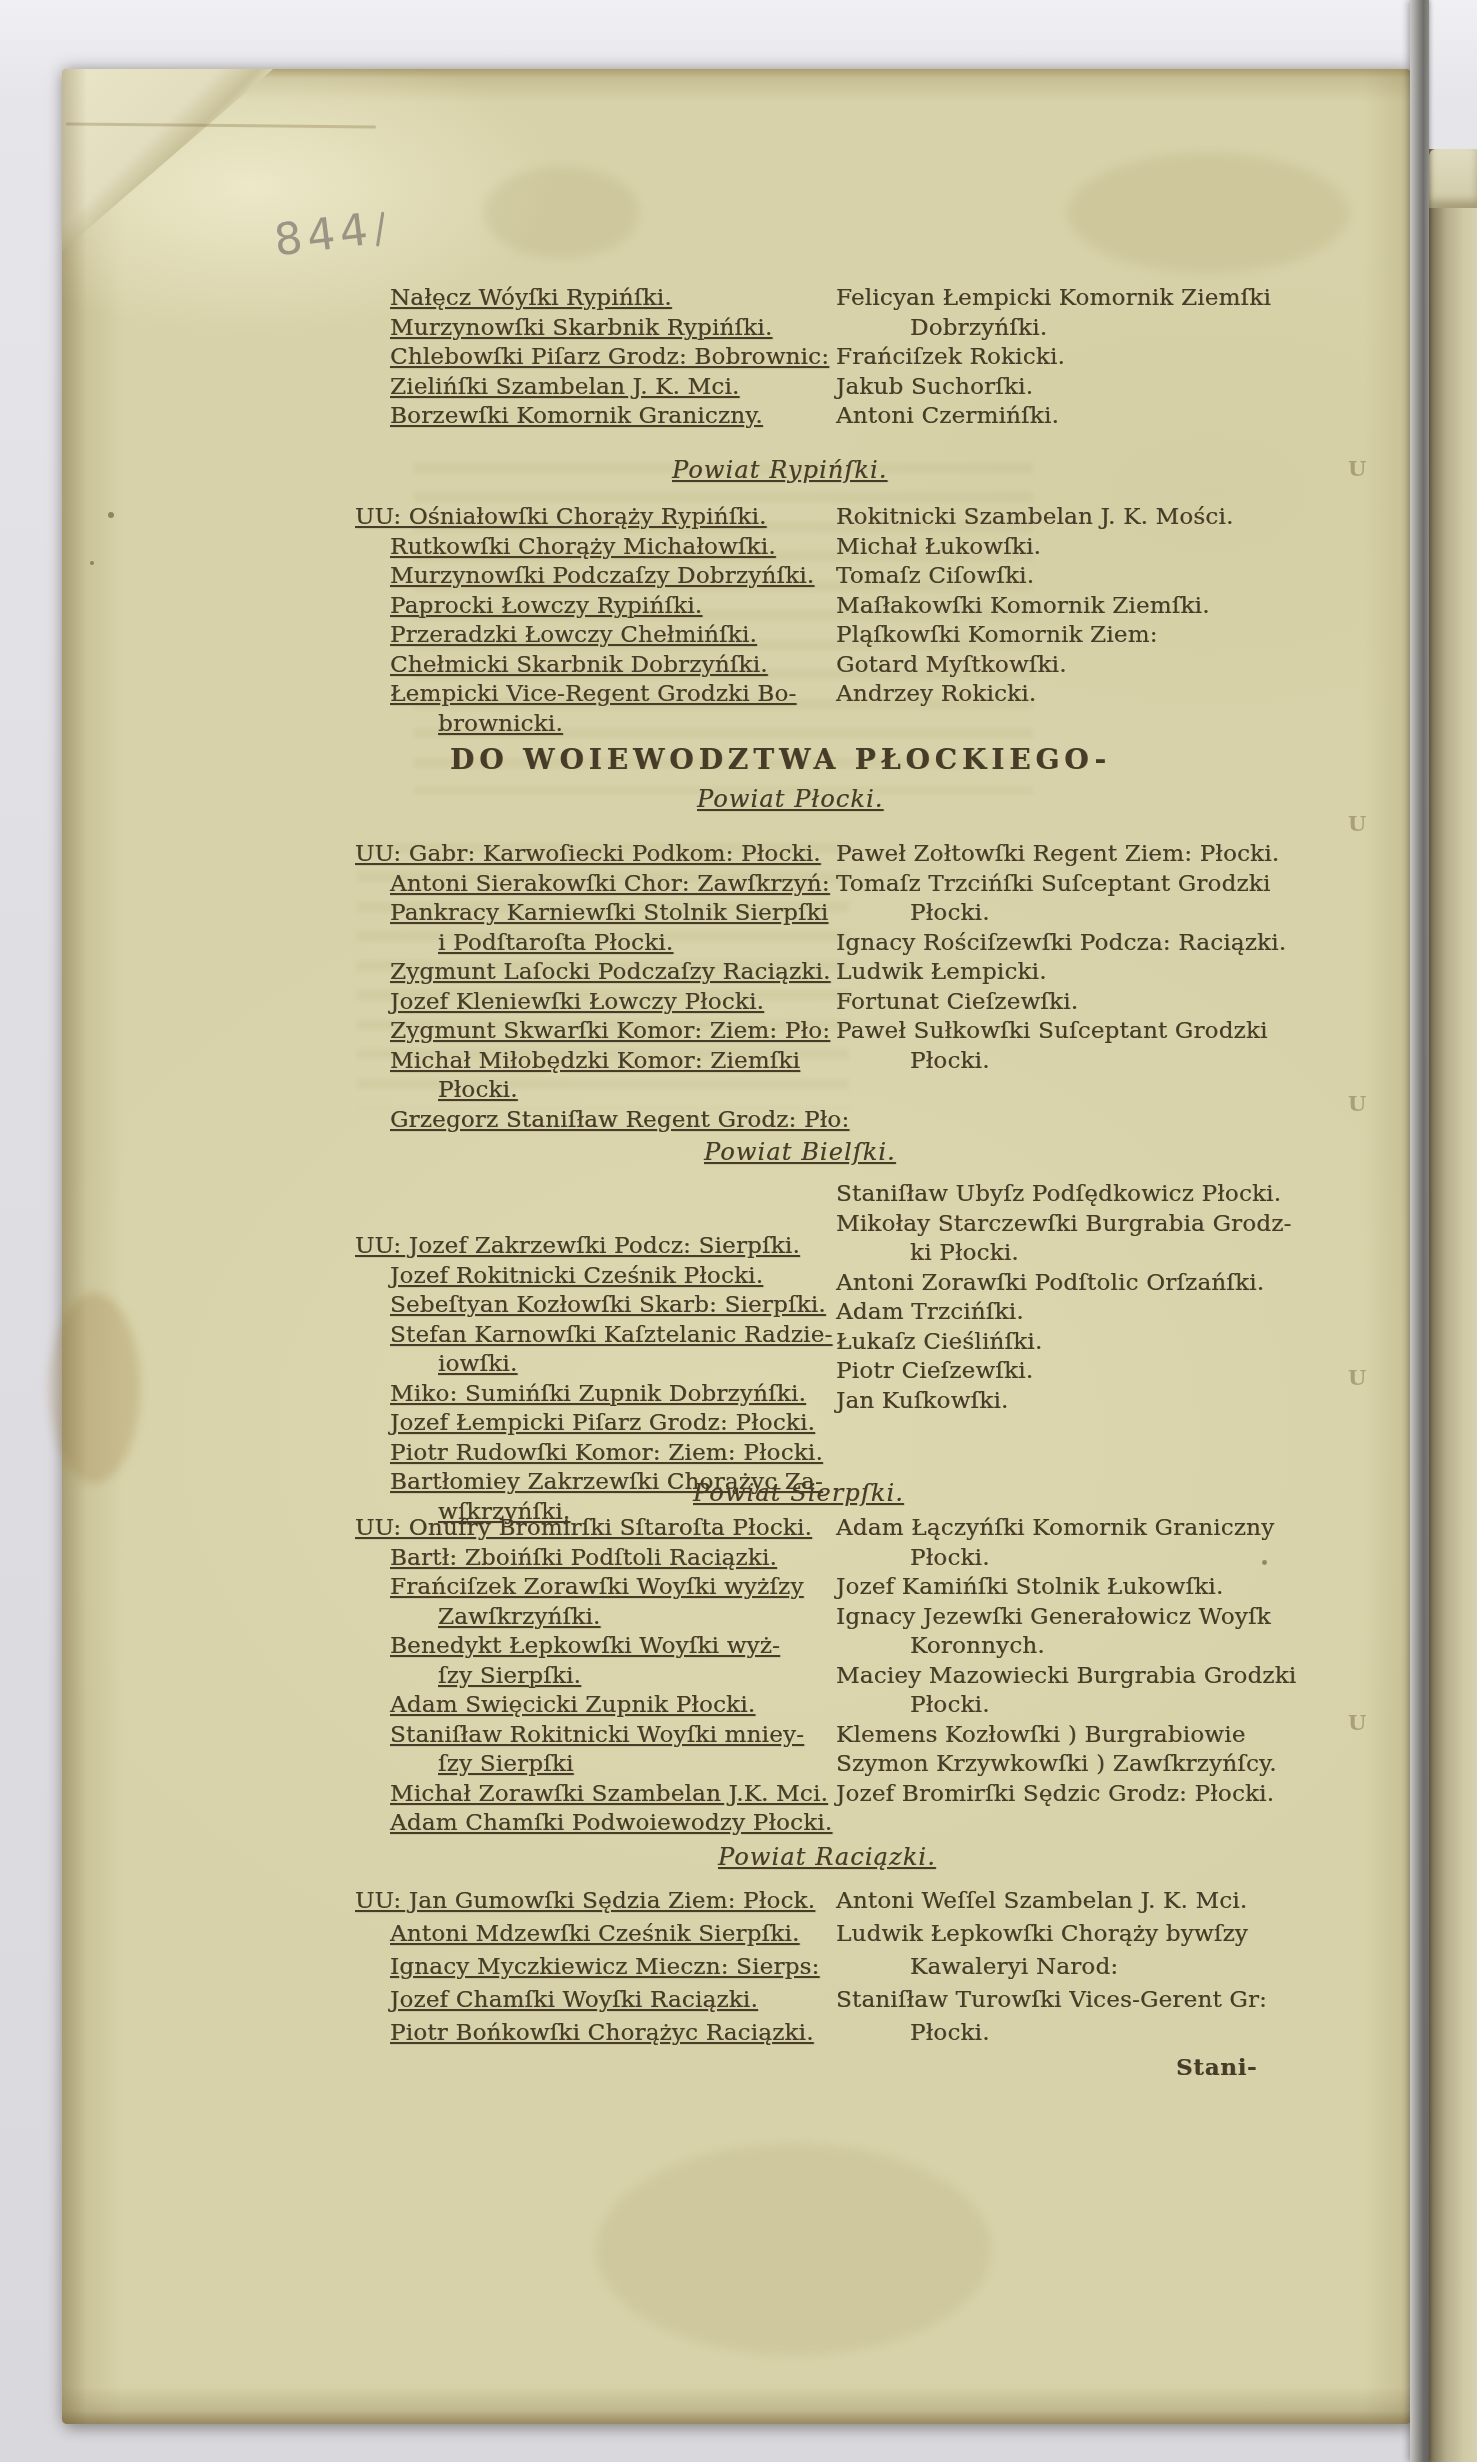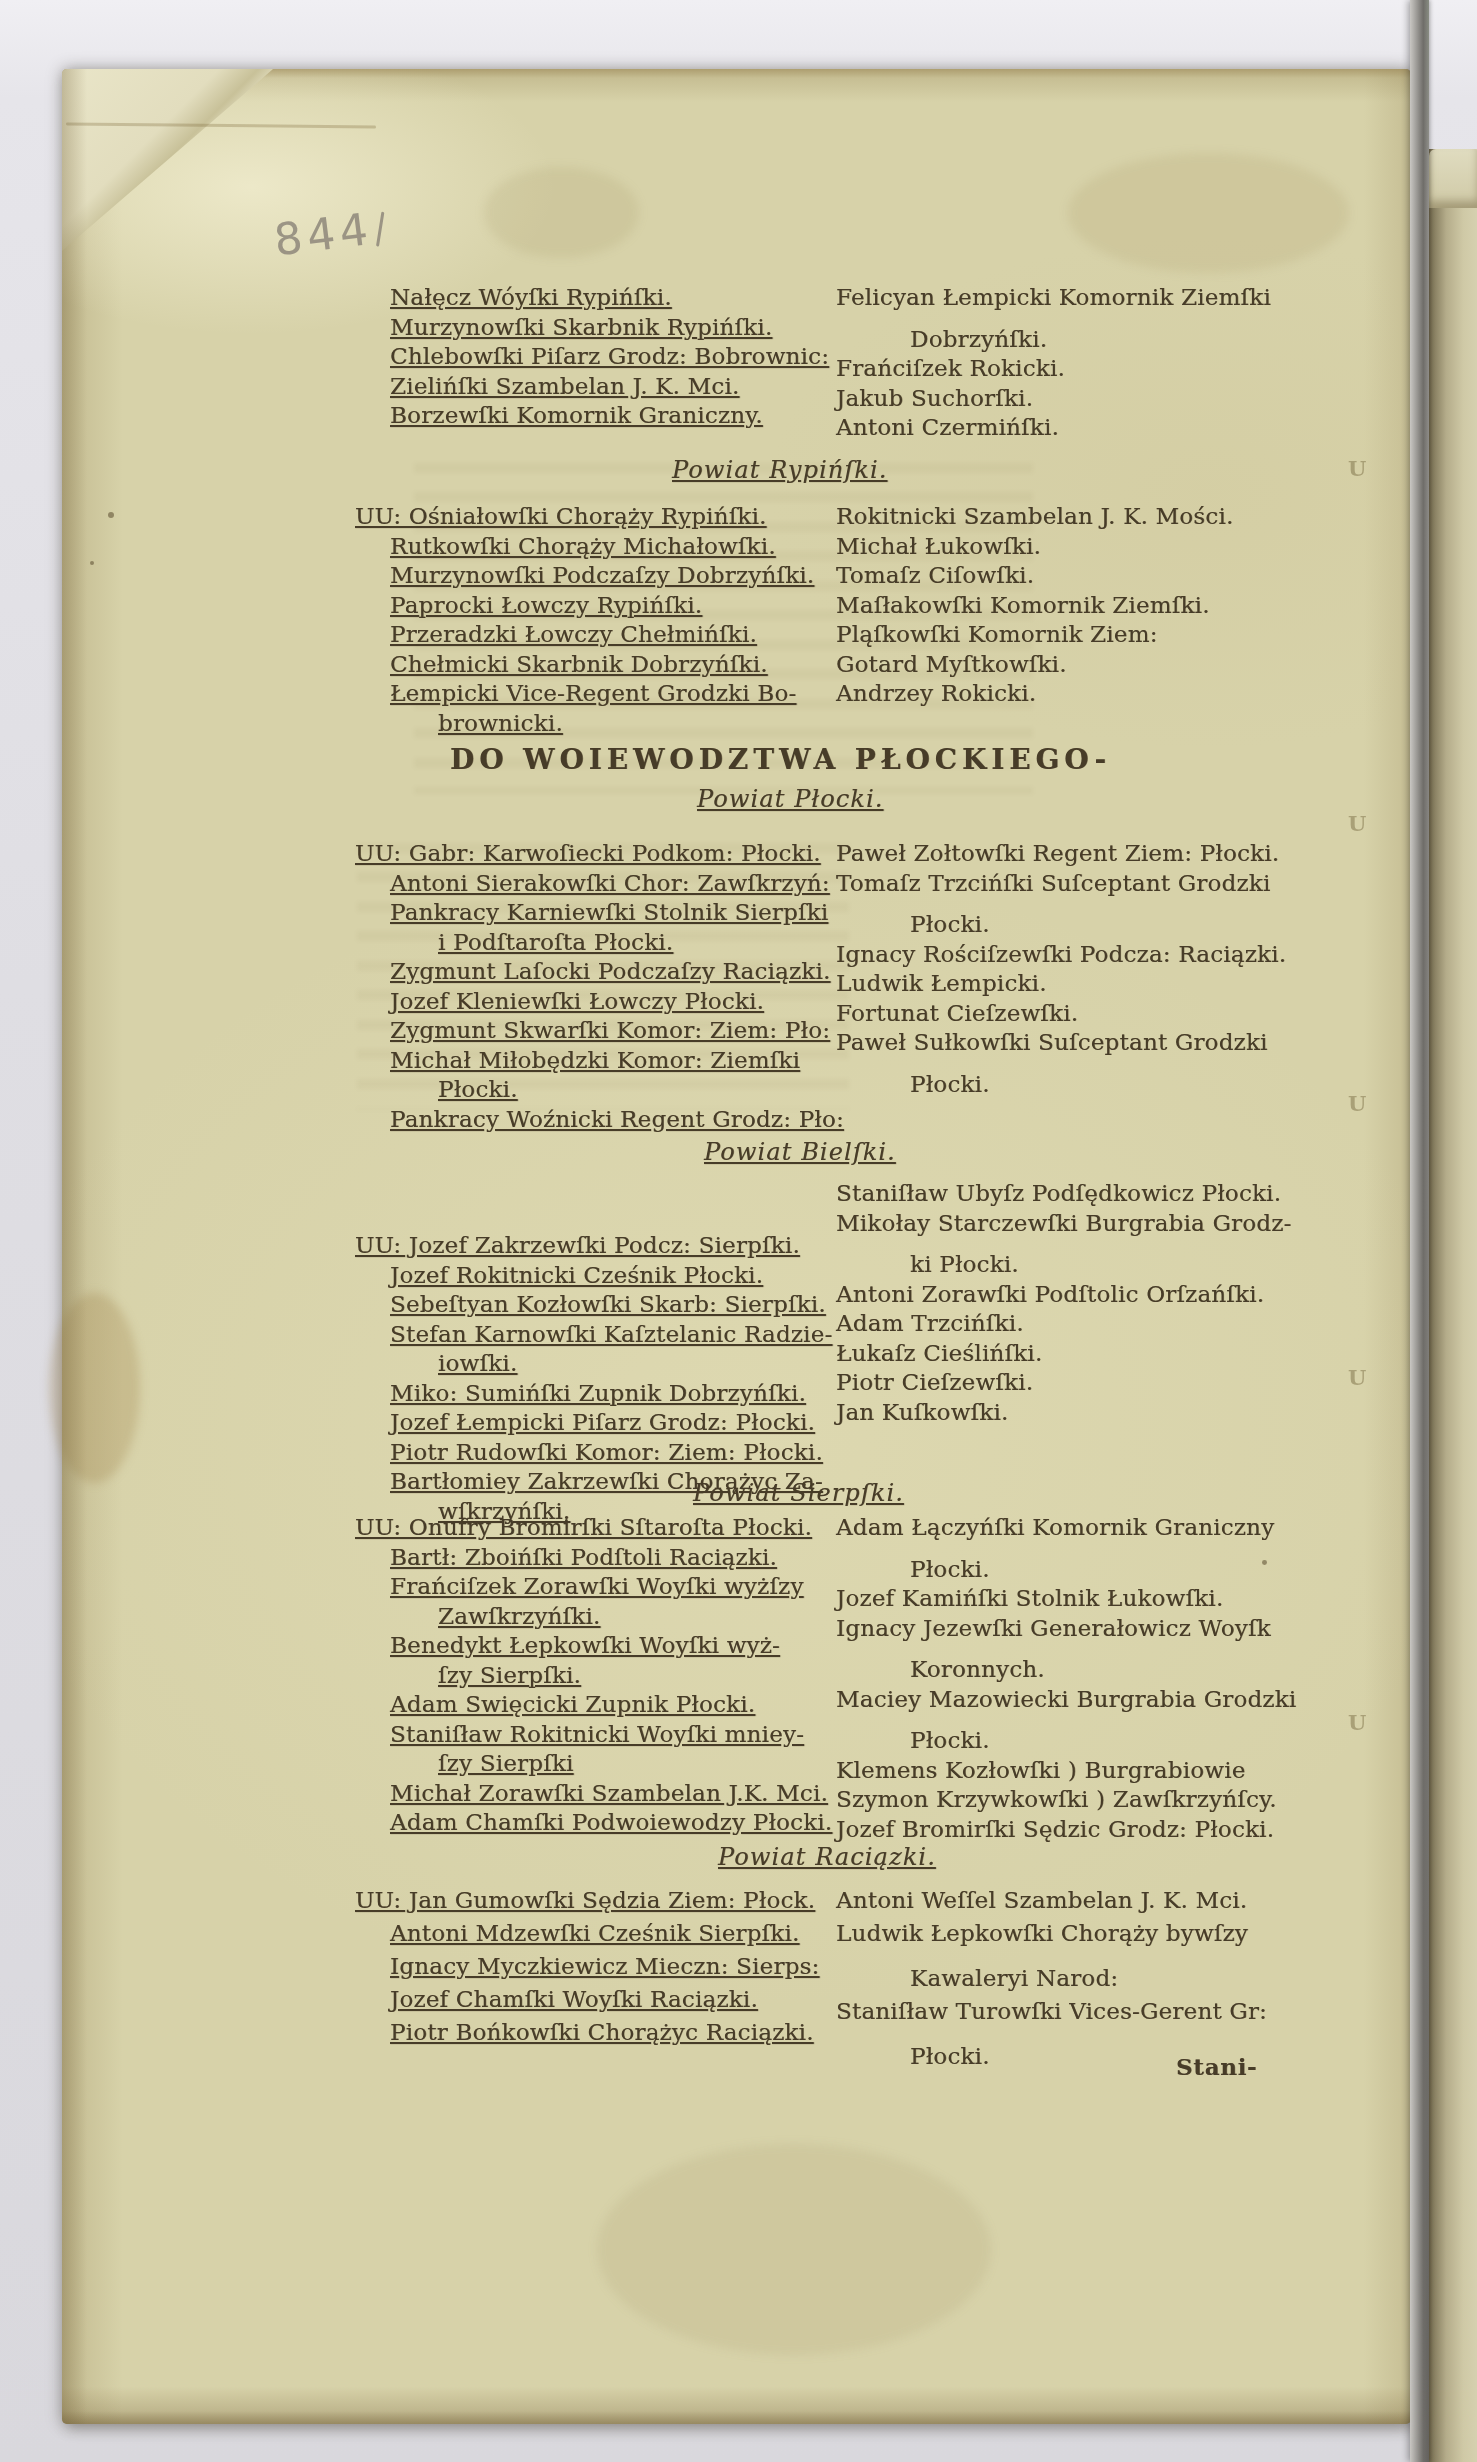--- a/index.html
+++ b/index.html
@@ -47,21 +47,21 @@
   
   .col{position:absolute;}
   .col-left{left:293px;width:473px;text-decoration:underline;}
   .col-right{left:774px;width:507px;}
   .line{white-space:nowrap;height:29.5px;line-height:29.5px;font-size:23px;letter-spacing:0.2px;
     text-shadow:0.4px 0.2px 0 rgba(70,56,32,.55);}
   .col-left .line{padding-left:35px;}
   .col-left .line.hang{padding-left:0;}
   .col-left .line.cont{padding-left:83px;}
   .col-right .line{padding-left:0;}
-  .col-right .line.cont{padding-left:74px;margin-top:12px;}
+  .col-right .line.cont{padding-left:74px;}
   .col.loose .line{height:33px;line-height:33px;}
   .powiat-heading{position:absolute;font-style:italic;font-size:24px;letter-spacing:1.1px;
     text-shadow:0.4px 0.2px 0 rgba(70,56,32,.5);text-decoration:underline;}
   .main-heading{position:absolute;left:388px;top:674px;font-size:28px;font-weight:bold;
     letter-spacing:4.9px;text-shadow:0.5px 0.3px 0 rgba(70,56,32,.5);}
   .catchword{position:absolute;left:1114px;top:1984px;font-size:23px;font-weight:bold;letter-spacing:0.7px;
     text-shadow:0.4px 0.2px 0 rgba(70,56,32,.55);}
   .handwritten{position:absolute;left:212px;top:139px;font-family:"DejaVu Sans","Liberation Sans",sans-serif;
     font-size:44px;color:var(--pencil,#8f887b);transform:rotate(-7deg);letter-spacing:4.9px;opacity:.85;}
   .pencil-stroke{display:inline-block;width:2.8px;height:35px;background:var(--pencil,#8f887b);
@@ -141,21 +141,21 @@
     <div class="col col-left" style="top:770px">
         <div class="line hang">UU: Gabr: Karwoſiecki Podkom: Płocki.</div>
         <div class="line">Antoni Sierakowſki Chor: Zawſkrzyń:</div>
         <div class="line">Pankracy Karniewſki Stolnik Sierpſki</div>
         <div class="line cont">i Podſtaroſta Płocki.</div>
         <div class="line">Zygmunt Laſocki Podczaſzy Raciązki.</div>
         <div class="line">Jozef Kleniewſki Łowczy Płocki.</div>
         <div class="line">Zygmunt Skwarſki Komor: Ziem: Pło:</div>
         <div class="line">Michał Miłobędzki Komor: Ziemſki</div>
         <div class="line cont">Płocki.</div>
-        <div class="line">Pankracy Woźnicki Regent Grodz: Pło:</div>
+        <div class="line">Grzegorz Staniſław Regent Grodz: Pło:</div>
       </div>
     <div class="col col-right" style="top:770px">
         <div class="line">Paweł Zołtowſki Regent Ziem: Płocki.</div>
         <div class="line">Tomaſz Trzcińſki Suſceptant Grodzki</div>
         <div class="line cont">Płocki.</div>
         <div class="line">Ignacy Rościſzewſki Podcza: Raciązki.</div>
         <div class="line">Ludwik Łempicki.</div>
         <div class="line">Fortunat Cieſzewſki.</div>
         <div class="line">Paweł Sułkowſki Suſceptant Grodzki</div>
         <div class="line cont">Płocki.</div>

